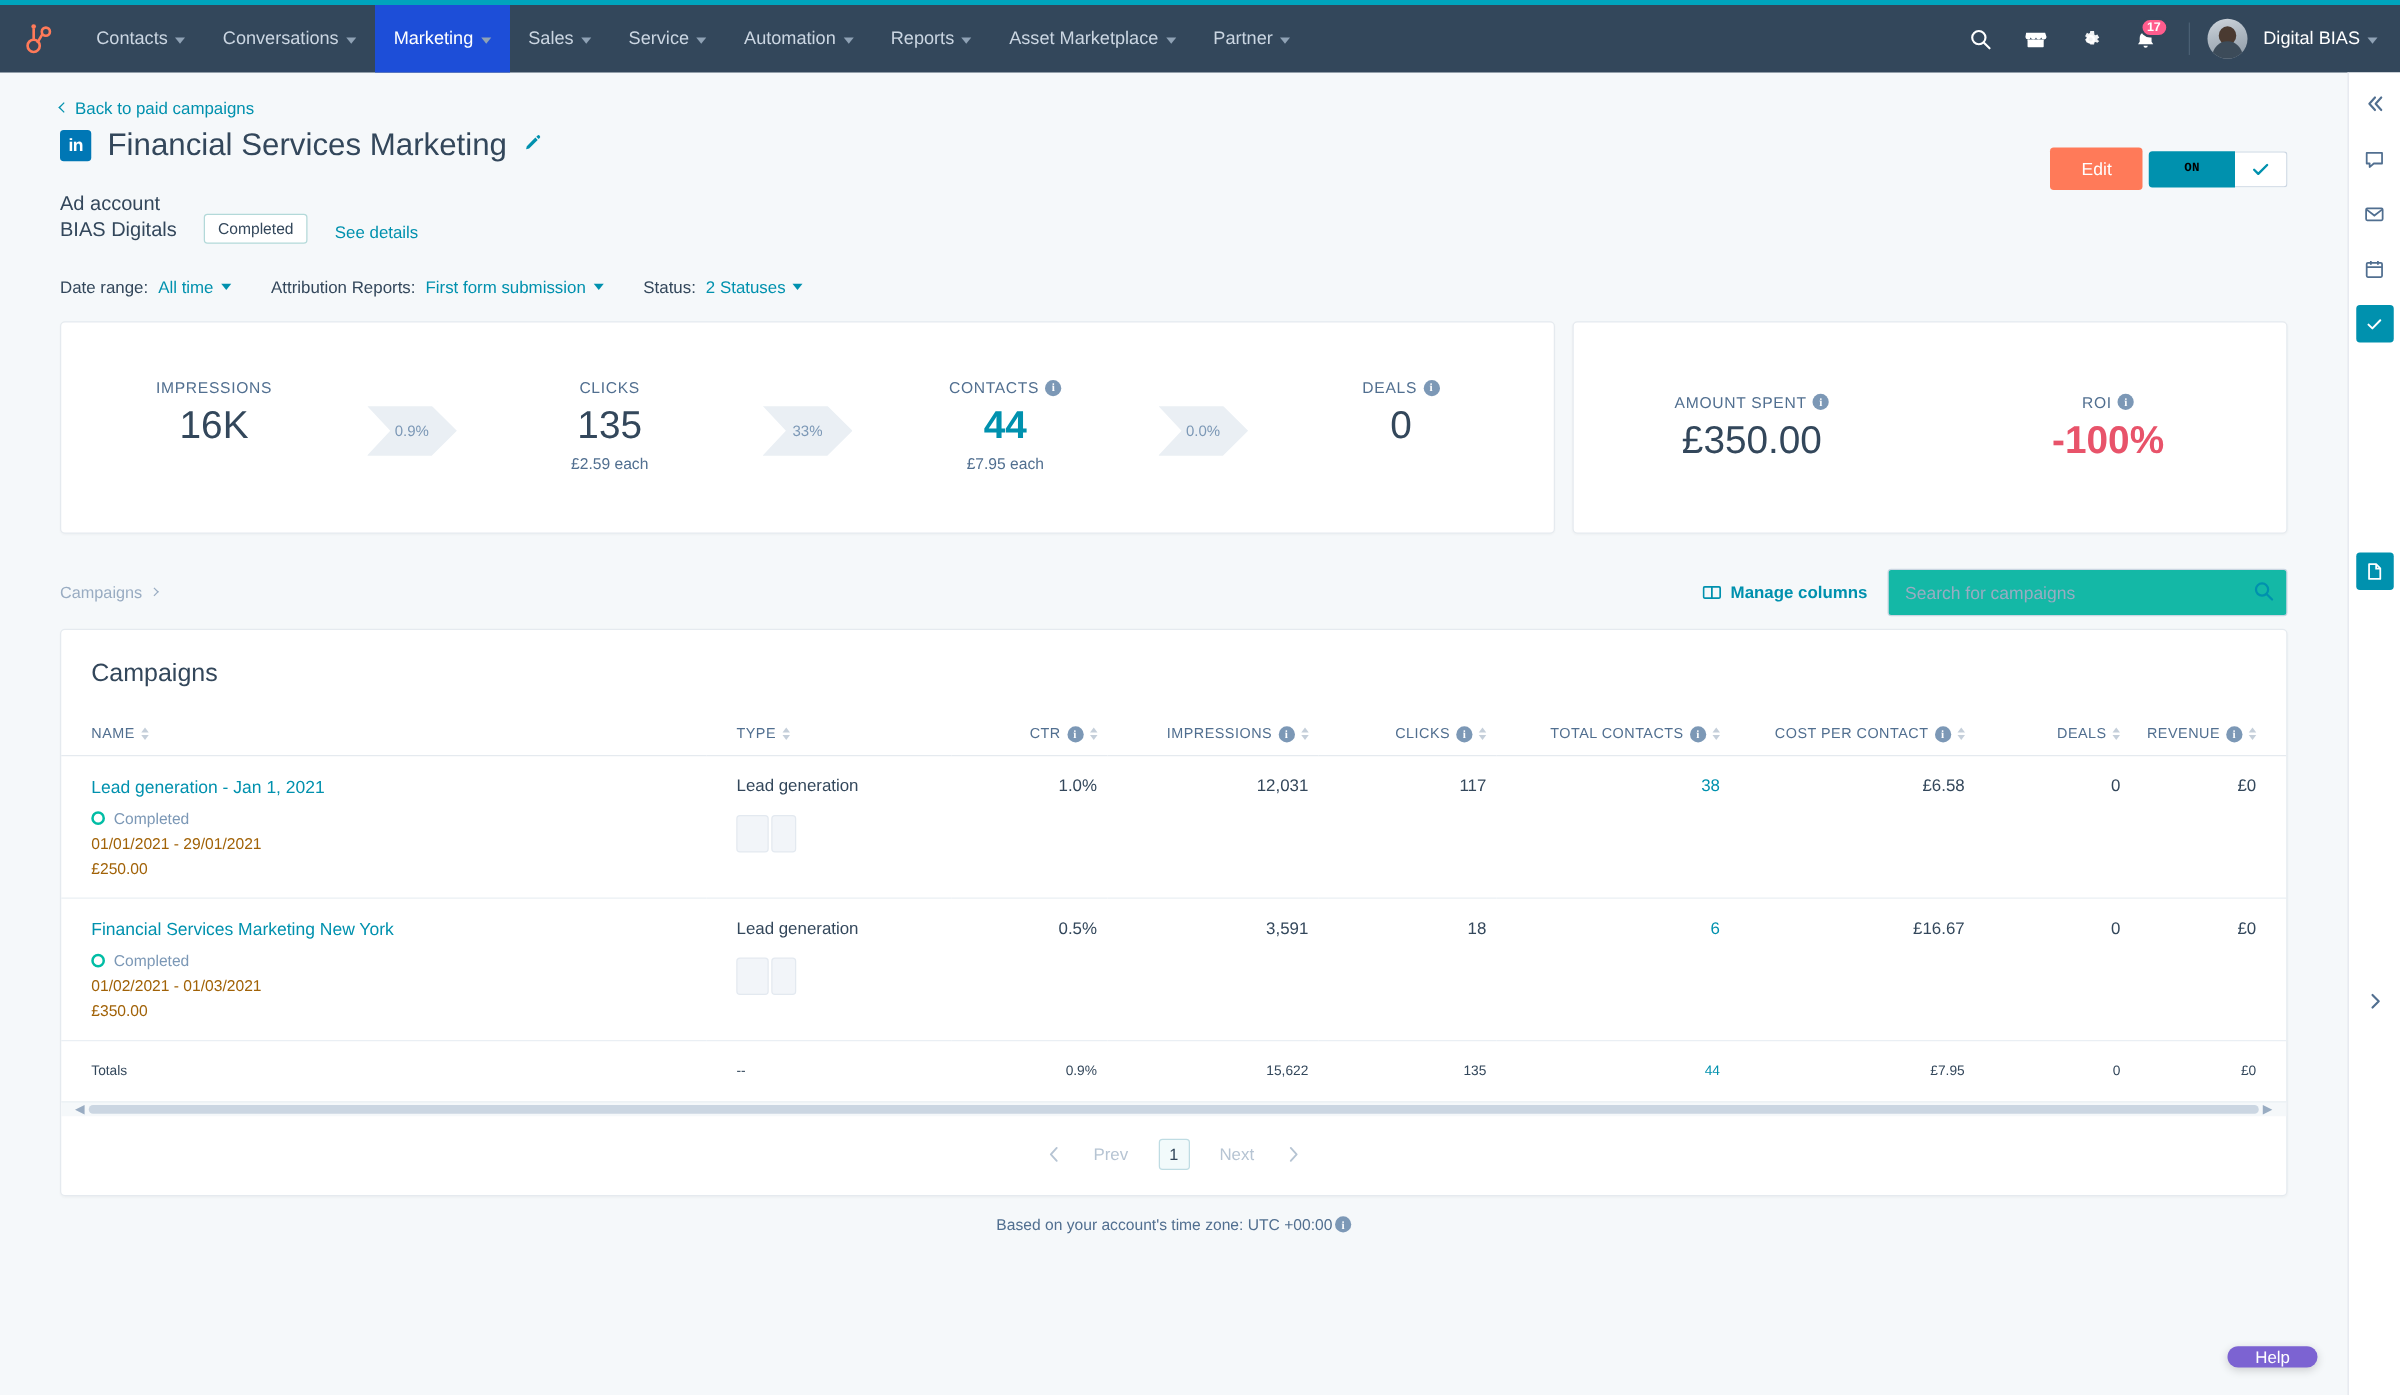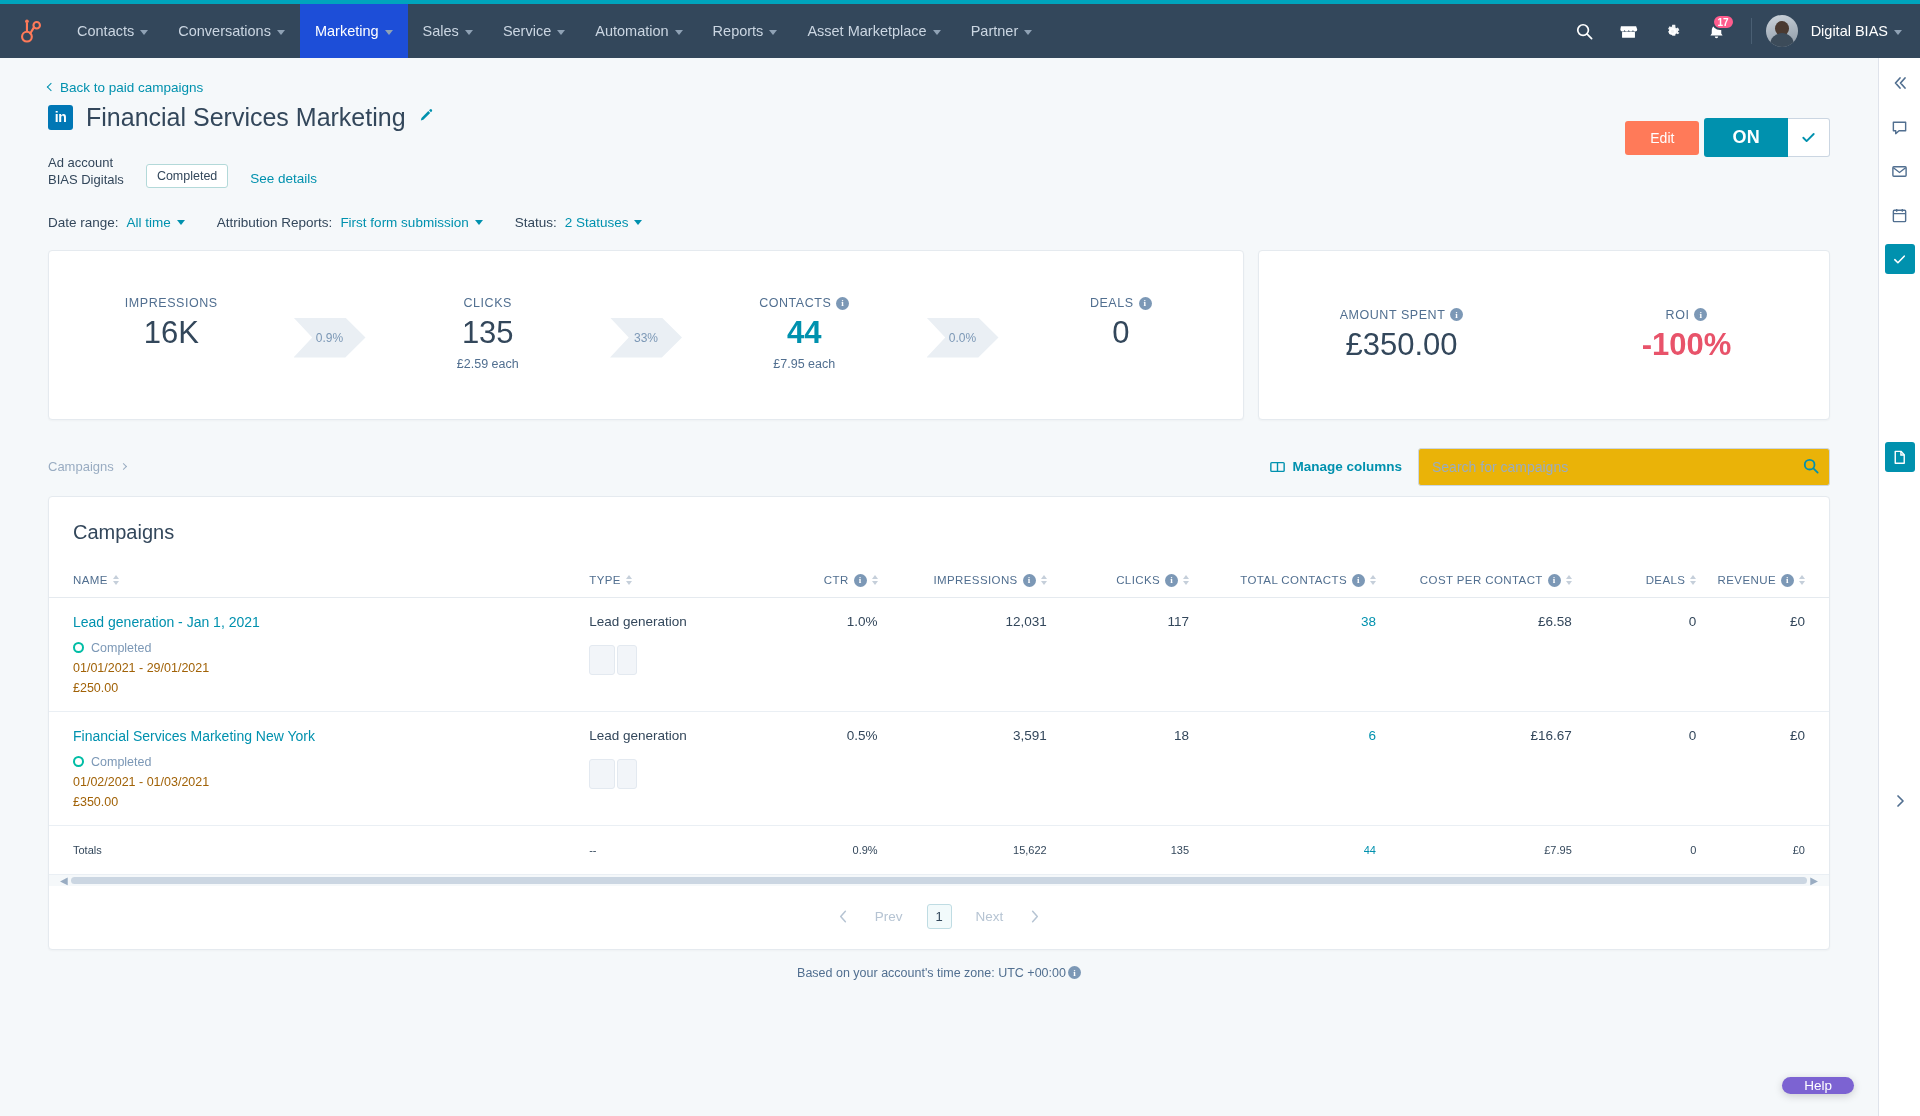--- a/index.html
+++ b/index.html
@@ -95,41 +95,41 @@
   .li-badge {
     width: 25px; height:25px; background:#0077b5; border-radius:3px;
     display:flex; align-items:center; justify-content:center; color:#fff;
     font-weight:bold; font-size: 14px; font-family:"Liberation Sans",sans-serif;
     letter-spacing: -0.5px;
   }
   .page-title { font-size: 25px; color:#33475b; font-weight: 500; }
   .pencil { color:#0091ae; cursor:pointer; font-size:15px; }
 
   .sub-row { display:flex; align-items:flex-end; gap: 22px; }
-  .ad-account { font-size: 13px; color:#33475b; line-height: 1.35; }
+  .ad-account { font-size: 16px; color:#33475b; line-height: 1.35; }
   .ad-account .lbl { color:#33475b; }
   .status-pill {
     border:1px solid #b3d9d9; color:#33475b; font-size:12.5px;
     padding: 4px 10px; border-radius: 3px; background:#fff;
     margin-bottom: 1px;
   }
   .see-details { color:#0091ae; font-size:13.5px; cursor:pointer; margin-bottom: 3px; }
 
   .header-actions {
     position:absolute; right: 48px; top: 60px; display:flex; gap: 5px; align-items:center;
   }
   .btn-edit {
     background:#ff7a59; color:#fff; border:none; border-radius:3px;
     font-size:14px; padding: 9px 25px; cursor:pointer; font-family:inherit;
   }
   .toggle-group { display:flex; }
   .btn-on {
-    background:#0091ae; color:#ffffff; border:none; border-radius:3px 0 0 3px;
-    font-size: 18px; font-weight: bold; padding: 9px 28px; cursor:pointer;
-    font-family:Liberation Sans, sans-serif; letter-spacing:.3px;
+    background:#0091ae; color:#000000; border:none; border-radius:3px 0 0 3px;
+    font-size: 10px; font-weight: bold; padding: 9px 28px; cursor:pointer;
+    font-family:Liberation Mono, monospace; letter-spacing:.3px;
   }
   .btn-check {
     background:#fff; border:1px solid #cbd6e2; border-left:none;
     border-radius: 0 3px 3px 0; width: 42px; display:flex;
     align-items:center; justify-content:center; cursor:pointer; color:#0091ae;
   }
 
   
   .filters { display:flex; align-items:center; gap: 8px; margin-top: 26px; font-size: 13.5px; }
   .filter-label { color:#33475b; }
@@ -188,22 +188,22 @@
     display:inline-block;width:5px;height:5px;border-right:1.4px solid #99acc2;
     border-top:1.4px solid #99acc2;transform:rotate(45deg);
   }
   .toolbar-right { margin-left:auto; display:flex; align-items:center; gap: 16px; }
   .manage-cols {
     color:#0091ae; font-size:13.5px; font-weight:600; cursor:pointer;
     display:flex; align-items:center; gap: 7px;
   }
   .search-wrap { position:relative; }
   .search-input {
-    width: 412px; height: 38px; border:1px solid #cbd6e2; border-radius:3px;
-    background:#eab308; padding: 0 40px 0 13px; font-size:14px; color:#33475b;
+    width: 320px; height: 38px; border:1px solid #cbd6e2; border-radius:3px;
+    background:#14b8a6; padding: 0 40px 0 13px; font-size:14px; color:#33475b;
     font-family:inherit; outline:none;
   }
   .search-input::placeholder { color:#99acc2; }
   .search-btn {
     position:absolute; right:10px; top:9px; color:#0091ae; cursor:pointer;
     background:none;border:none;padding:0;
   }
 
   
   .tbl-card {

